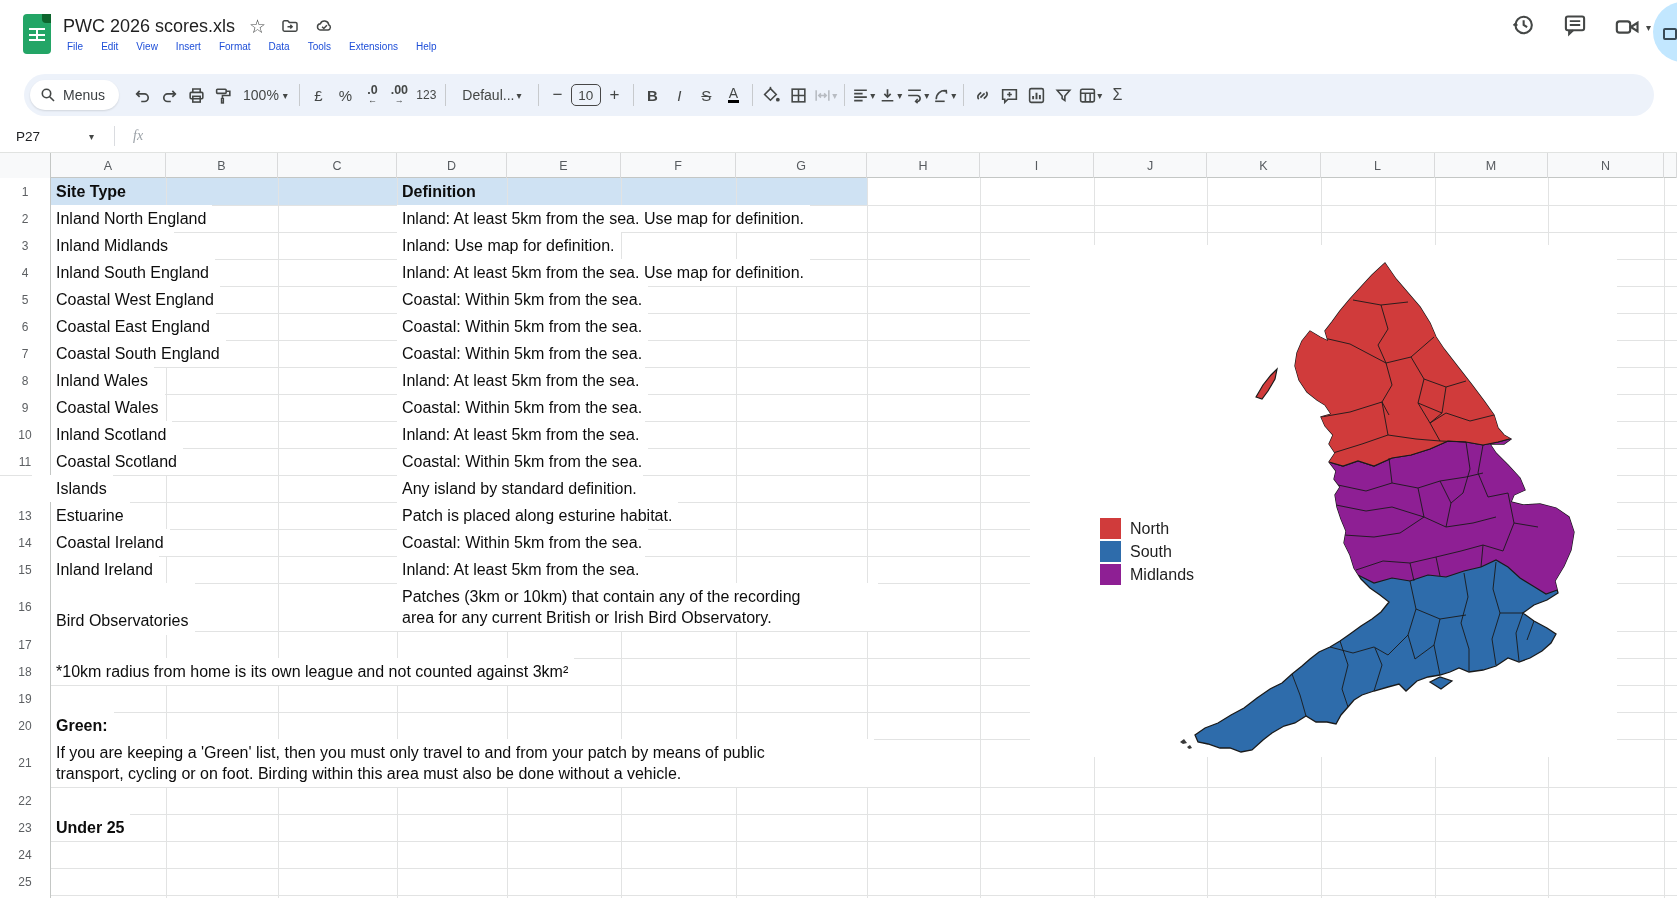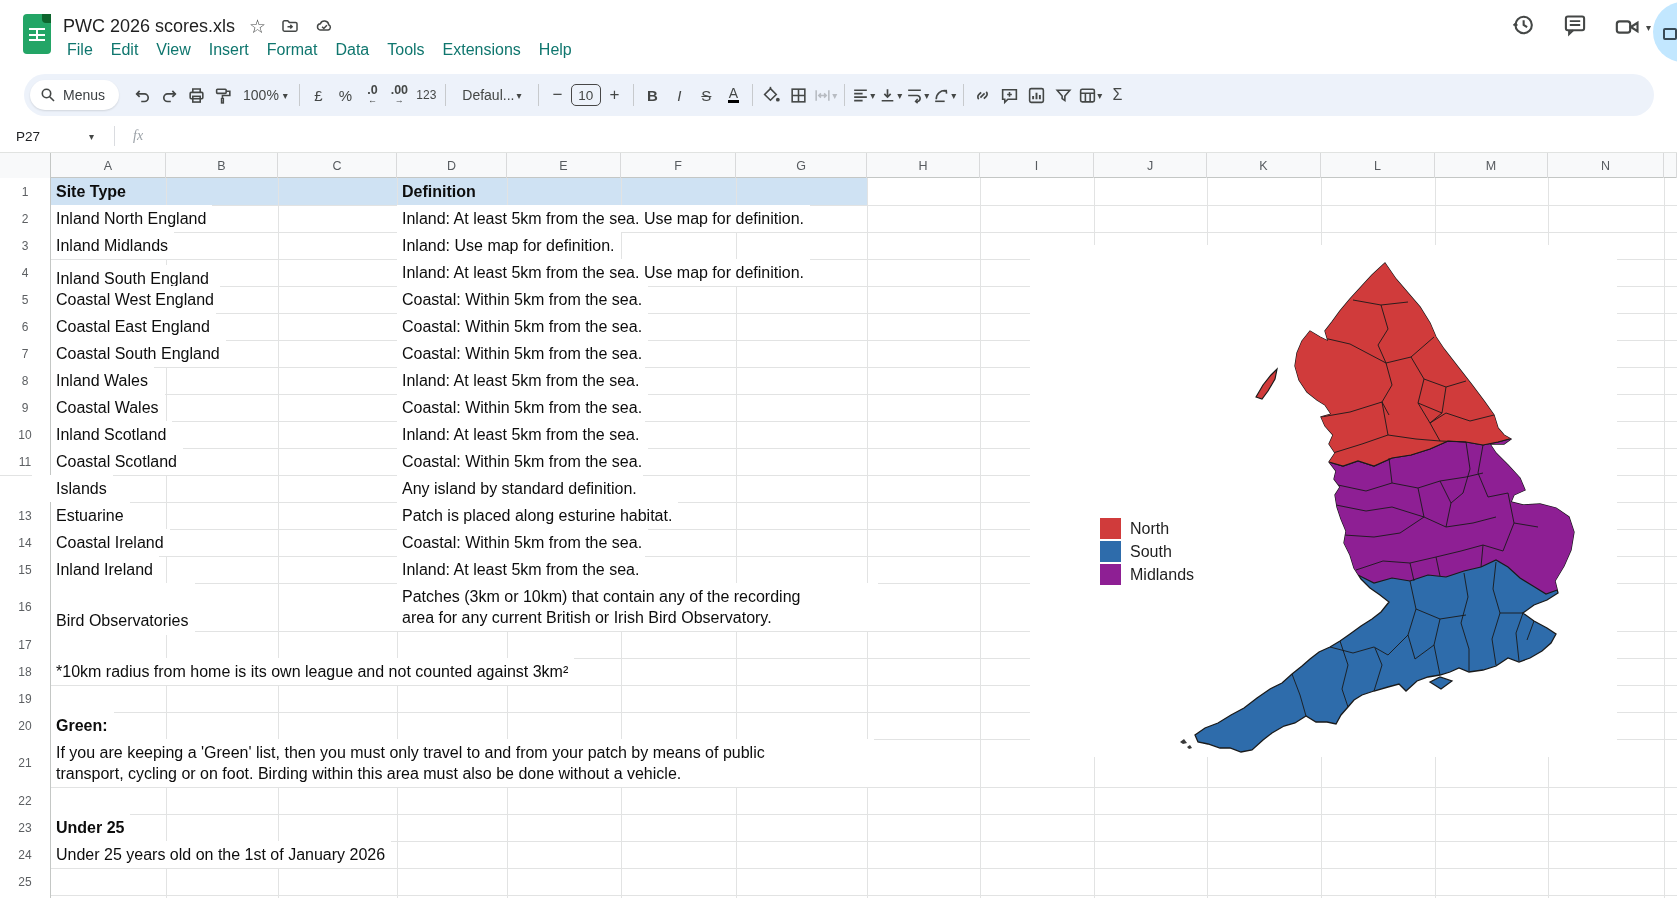--- a/index.html
+++ b/index.html
@@ -13,21 +13,21 @@
     background:
       linear-gradient(#fff,#fff) 0 0/16px 2px no-repeat,
       linear-gradient(#fff,#fff) 0 5.5px/16px 2px no-repeat,
       linear-gradient(#fff,#fff) 0 11px/16px 2px no-repeat,
       linear-gradient(#fff,#fff) 7px 0/2px 13px no-repeat;}
   .title-row{position:absolute;left:63px;top:12px;height:28px;display:flex;align-items:center;gap:14px;}
   .doc-title{font-size:18px;color:#1f1f1f;}
   .title-ic{color:#444746;display:flex;align-items:center;}
   .star{font-size:19px;line-height:1;}
   .menu-row{position:absolute;left:58px;top:38px;display:flex;align-items:center;}
-  .menu-item{font-size:16px;color:#0f766e;padding:3px 9px;border-radius:11px;cursor:default;}
+  .menu-item{font-size:10px;color:#1d4ed8;padding:3px 9px;border-radius:11px;cursor:default;}
   .top-right{position:absolute;right:26px;top:12px;display:flex;align-items:center;gap:26px;color:#444746;}
   .avatar{position:absolute;right:-36px;top:2px;width:60px;height:60px;border-radius:50%;background:#c2e7ff;}
   .avatar .mark{position:absolute;left:10px;top:26px;width:10px;height:8px;border:2px solid #374955;border-radius:2px;}
   
   .toolbar{position:absolute;left:24px;top:74px;width:1630px;height:42px;background:#edf2fa;border-radius:21px;
            display:flex;align-items:center;padding:0 6px;box-sizing:border-box;color:#444746;}
   .tb{display:flex;align-items:center;justify-content:center;height:28px;min-width:27px;border-radius:4px;flex:0 0 auto;}
   .tb svg{display:block;}
   .sep{width:1px;height:22px;background:#c7cacd;margin:0 5px;flex:0 0 auto;}
   .menus-pill{background:#fff;border-radius:16px;height:30px;display:flex;align-items:center;gap:7px;
@@ -394,21 +394,21 @@
         <div class="rowh" style="top: 636px; height: 27px;">23</div>
         <div class="rowh" style="top: 663px; height: 27px;">24</div>
         <div class="rowh" style="top: 690px; height: 27px;">25</div>
         <div class="rowh" style="top: 717px; height: 27px;">26</div>
         <div class="cell bold nofill" style="left: 51px; top: 0px; height: 27px; line-height: 27px;">Site Type</div>
         <div class="cell bold nofill" style="left: 397px; top: 0px; height: 27px; line-height: 27px;">Definition</div>
         <div class="cell" style="left: 51px; top: 27px; height: 27px; line-height: 27px;">Inland North England</div>
         <div class="cell" style="left: 397px; top: 27px; height: 27px; line-height: 27px;">Inland: At least 5km from the sea. Use map for definition.</div>
         <div class="cell" style="left: 51px; top: 54px; height: 27px; line-height: 27px;">Inland Midlands</div>
         <div class="cell" style="left: 397px; top: 54px; height: 27px; line-height: 27px;">Inland: Use map for definition.</div>
-        <div class="cell" style="left: 51px; top: 87px; height: 27px; line-height: 27px;">Inland South England</div>
+        <div class="cell" style="left: 51px; top: 81px; height: 27px; line-height: 27px;">Inland South England</div>
         <div class="cell" style="left: 397px; top: 81px; height: 27px; line-height: 27px;">Inland: At least 5km from the sea. Use map for definition.</div>
         <div class="cell" style="left: 51px; top: 108px; height: 27px; line-height: 27px;">Coastal West England</div>
         <div class="cell" style="left: 397px; top: 108px; height: 27px; line-height: 27px;">Coastal: Within 5km from the sea.</div>
         <div class="cell" style="left: 51px; top: 135px; height: 27px; line-height: 27px;">Coastal East England</div>
         <div class="cell" style="left: 397px; top: 135px; height: 27px; line-height: 27px;">Coastal: Within 5km from the sea.</div>
         <div class="cell" style="left: 51px; top: 162px; height: 27px; line-height: 27px;">Coastal South England</div>
         <div class="cell" style="left: 397px; top: 162px; height: 27px; line-height: 27px;">Coastal: Within 5km from the sea.</div>
         <div class="cell" style="left: 51px; top: 189px; height: 27px; line-height: 27px;">Inland Wales</div>
         <div class="cell" style="left: 397px; top: 189px; height: 27px; line-height: 27px;">Inland: At least 5km from the sea.</div>
         <div class="cell" style="left: 51px; top: 216px; height: 27px; line-height: 27px;">Coastal Wales</div>
@@ -426,21 +426,20 @@
         <div class="cell" style="left: 51px; top: 378px; height: 27px; line-height: 27px;">Inland Ireland</div>
         <div class="cell" style="left: 397px; top: 378px; height: 27px; line-height: 27px;">Inland: At least 5km from the sea.</div>
         <div class="cell vbottom" style="left: 51px; top: 405px; height: 48px; line-height: 20px;">Bird Observatories</div>
         <div class="cell wrapc" style="left: 397px; top: 405px; height: 48px; width: 470px;">Patches (3km or 10km) that contain any of the recording
 area for any current British or Irish Bird Observatory.</div>
         <div class="cell" style="left: 51px; top: 480px; height: 27px; line-height: 27px;">*10km radius from home is its own league and not counted against 3km²</div>
         <div class="cell bold" style="left: 51px; top: 534px; height: 27px; line-height: 27px;">Green:</div>
         <div class="cell wrapc" style="left: 51px; top: 561px; height: 48px; width: 812px;">If you are keeping a 'Green' list, then you must only travel to and from your patch by means of public
 transport, cycling or on foot. Birding within this area must also be done without a vehicle.</div>
         <div class="cell bold" style="left: 51px; top: 636px; height: 27px; line-height: 27px;">Under 25</div>
-        <div class="cell" style="left: 51px; top: 663px; height: 27px; line-height: 27px;">Under 25 years old on the 1st of January 2026</div>
       </div>
   </div>
 
   <div class="chart">
     <div class="legend" id="legend">
         <div class="leg-row">
           <div class="leg-sw" style="background: rgb(208, 59, 59);"></div>
           <div class="leg-lab">North</div>
         </div>
         <div class="leg-row">

